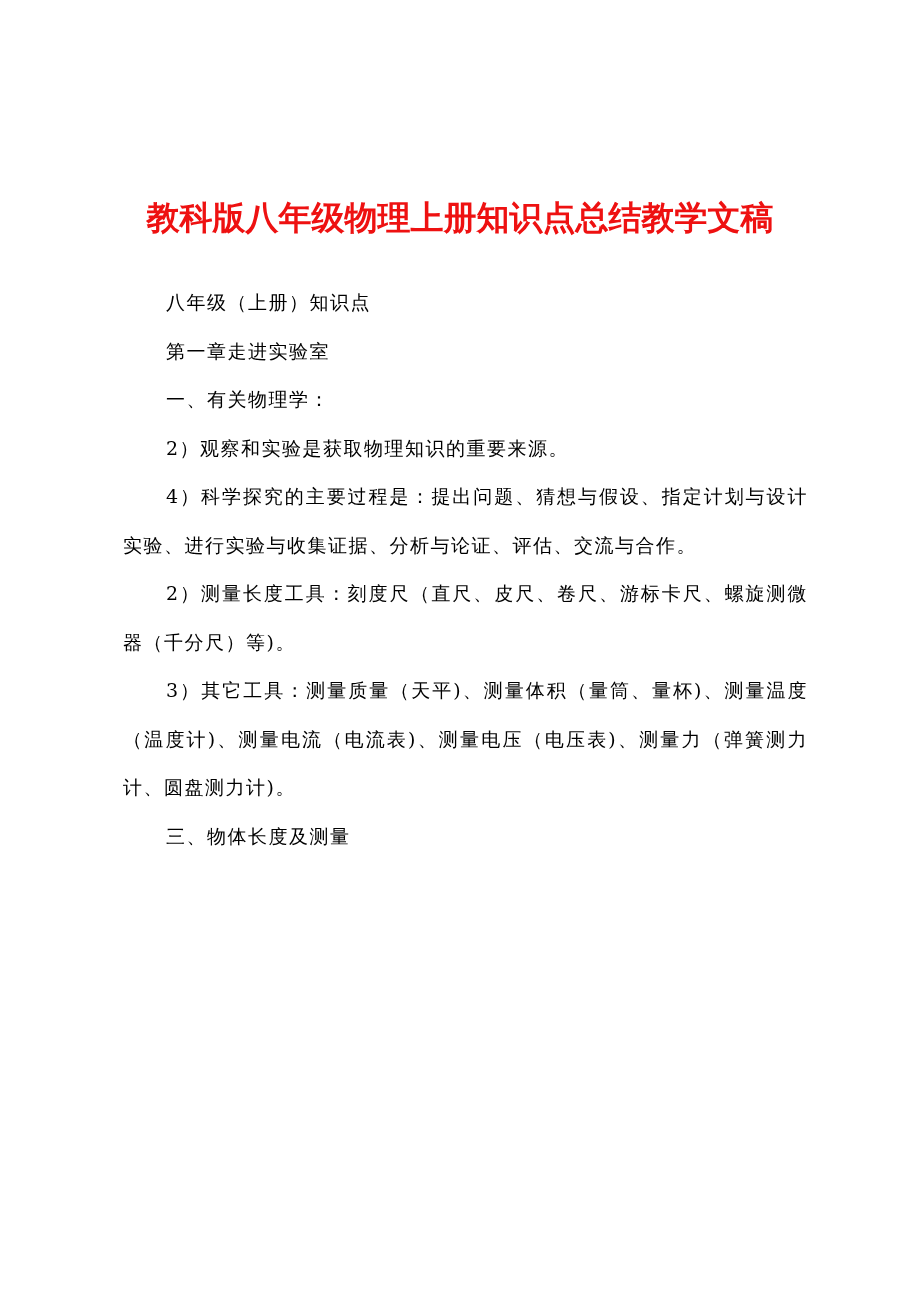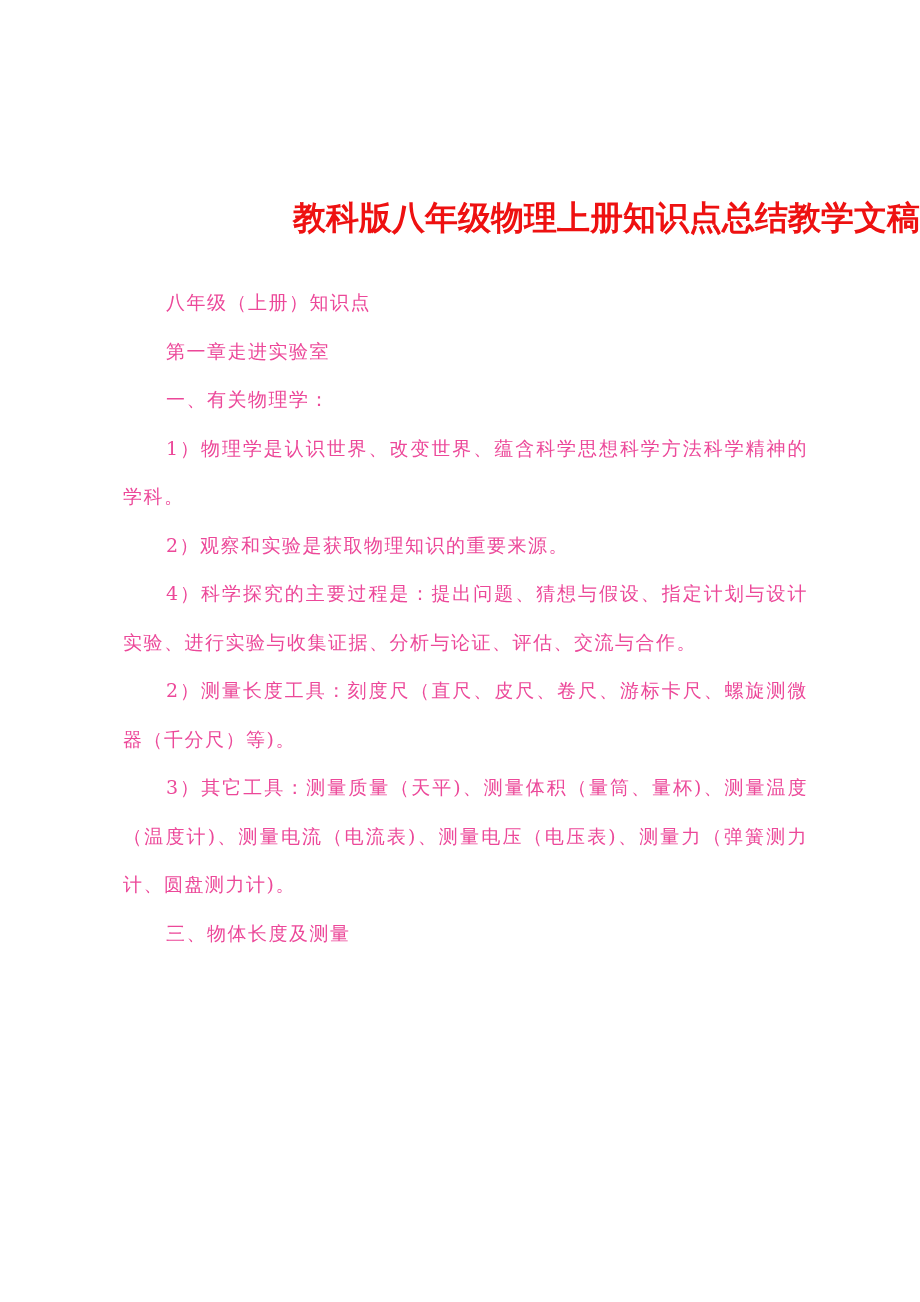--- a/index.html
+++ b/index.html
@@ -1,38 +1,37 @@
 <!DOCTYPE html>
 <html><head>
 <meta charset="utf-8">
 <style>
   html, body { margin: 0; padding: 0; background: #ffffff; }
   body { width: 920px; height: 1302px; position: relative; overflow: hidden; }
   .page { position: absolute; left: 0; top: 0; width: 920px; height: 1302px; background: #fff; }
   .title {
-    position: absolute; left: 0; top: 196px; width: 920px; text-align: right;
+    position: absolute; left: 0; top: 196px; width: 920px; text-align: center;
     font-family: "DejaVu Serif", "Liberation Serif", serif;
     font-size: 33px; font-weight: bold; color: #ee1111; letter-spacing: 0px; line-height: 44px;
   }
   .body {
     position: absolute; left: 123px; top: 278px; width: 685px;
     font-family: "DejaVu Serif", "Liberation Serif", serif;
-    font-size: 19px; color: #ec4899; line-height: 48.5px;
+    font-size: 19px; color: #000000; line-height: 48.5px;
   }
   .para { margin: 0; text-indent: 43px; text-align: justify; text-align-last: left; letter-spacing: 1.5px; }
 </style>
 </head>
 <body>
 
 <div class="page">
   <div class="title">教科版八年级物理上册知识点总结教学文稿</div>
   <div class="body">
     <p class="para">八年级（上册）知识点</p>
     <p class="para">第一章走进实验室</p>
     <p class="para">一、有关物理学：</p>
-    <p class="para">1）物理学是认识世界、改变世界、蕴含科学思想科学方法科学精神的学科。</p>
     <p class="para">2）观察和实验是获取物理知识的重要来源。</p>
     <p class="para">4）科学探究的主要过程是：提出问题、猜想与假设、指定计划与设计实验、进行实验与收集证据、分析与论证、评估、交流与合作。</p>
     <p class="para">2）测量长度工具：刻度尺（直尺、皮尺、卷尺、游标卡尺、螺旋测微器（千分尺）等)。</p>
     <p class="para">3）其它工具：测量质量（天平)、测量体积（量筒、量杯)、测量温度（温度计)、测量电流（电流表)、测量电压（电压表)、测量力（弹簧测力计、圆盘测力计)。</p>
     <p class="para">三、物体长度及测量</p>
   </div>
 </div>
 
 </body></html>

